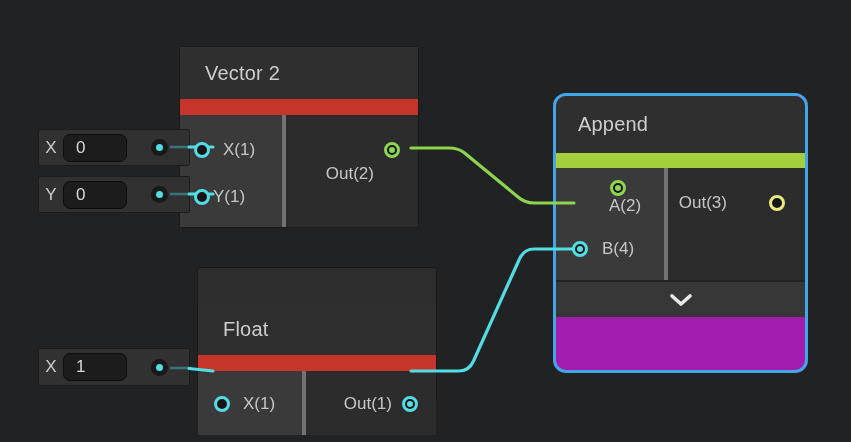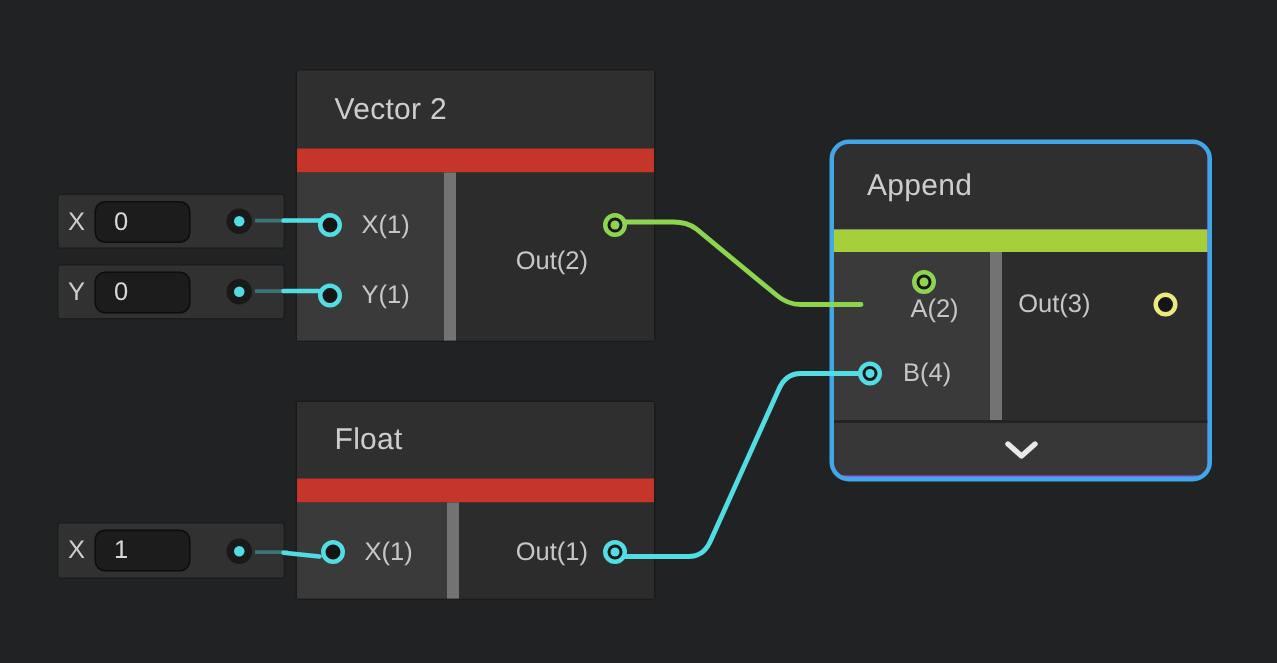--- a/index.html
+++ b/index.html
@@ -13,40 +13,40 @@
   .node{
     position:absolute;background:#2d2d2d;border:1px solid #1a1a1a;
     border-radius:3px;box-sizing:border-box;
   }
   .node-header{
     display:flex;align-items:center;background:#2f2f2f;
     color:#cdcdcd;font-size:20px;letter-spacing:.2px;
   }
   .type-bar{width:100%;}
   .node-body{display:flex;}
-  .in-panel{background:#3a3a3a;border-right:8px solid #737373;box-sizing:border-box;}
+  .in-panel{background:#3a3a3a;border-right:4px solid #737373;box-sizing:border-box;}
   .out-panel{flex:1;background:#2c2c2c;}
   .port-row{display:flex;align-items:center;}
   .port-label{font-size:17px;color:#c6c6c6;white-space:nowrap;}
   .ring{
     position:relative;z-index:8;flex:none;
     width:16px;height:16px;border-radius:50%;
     border:3px solid #52dde4;background:#151515;box-sizing:border-box;
   }
   .ring .dot{
     position:absolute;left:50%;top:50%;width:6px;height:6px;
     margin:-3px 0 0 -3px;border-radius:50%;background:#52dde4;
   }
   .ring.cyan{border-color:#52dde4}.ring.cyan .dot{background:#52dde4}
   .ring.green{border-color:#8dd54e}.ring.green .dot{background:#8dd54e}
   .ring.yellow{border-color:#ece97e}
   
   #append-node{
-    position:absolute;left:553px;top:93px;width:255px;height:228px;
-    border:3px solid #41a7e8;border-radius:13px;background:#8b5cf6;
+    position:absolute;left:553px;top:93px;width:255px;height:280px;
+    border:3px solid #41a7e8;border-radius:13px;background:#a21caf;
     box-sizing:border-box;overflow:hidden;
   }
   #append-node .node-header{height:57px;background:#2f2f2f;}
   #append-node .node-body{height:112px;}
   #append-footer{
     height:37px;background:#373737;border-top:2px solid #232323;
     display:flex;align-items:center;justify-content:center;box-sizing:border-box;
   }
   
   .widget{
@@ -85,49 +85,49 @@
     <path d="M189 147 H213" fill="none" stroke-width="3" stroke-linecap="round" stroke="#52dde4"></path>
     <path d="M170 194 H192" fill="none" stroke-width="2.5" stroke="#3a7478"></path>
     <path d="M189 194 H213" fill="none" stroke-width="3" stroke-linecap="round" stroke="#52dde4"></path>
     <path d="M170 368 H192" fill="none" stroke-width="2.5" stroke="#3a7478"></path>
     <path d="M189 368.5 L213 371" fill="none" stroke-width="3" stroke-linecap="round" stroke="#52dde4"></path>
 
     <path d="M411 148 H449 Q458 148 464 152.5 L518 197 Q525 203 534 203 H574" fill="none" stroke-width="3.2" stroke-linecap="round" stroke="#8dd54e"></path>
     <path d="M411 371 H459 Q469 371 473.5 361 L519 260 Q523.5 249 534 249 H574" fill="none" stroke-width="3.2" stroke-linecap="round" stroke="#52dde4"></path>
   </svg>
 
-  <div class="node" id="vector2-node" style="left:197px;top:46px;width:240px;height:182px;">
+  <div class="node" id="vector2-node" style="left:179px;top:46px;width:240px;height:182px;">
     <div class="node-header" style="height:52px;padding-left:25px;">
       <span>Vector 2</span>
     </div>
     <div class="type-bar" style="height:16px;background:#c63529;"></div>
     <div class="node-body" style="height:112px;">
       <div class="in-panel" style="width:106px;padding-top:11px;">
         <div class="port-row" style="height:47px;padding-left:14px;">
           <span class="ring cyan"></span>
           <span class="port-label" style="margin-left:13px;">X(1)</span>
         </div>
         <div class="port-row" style="height:47px;padding-left:14px;">
           <span class="ring cyan"></span>
-          <span class="port-label" style="margin-left:13px;">Y(1)</span>
+          <span class="port-label" style="margin-left:3px;">Y(1)</span>
         </div>
       </div>
       <div class="out-panel" style="padding-top:11px;">
         <div class="port-row" style="height:47px;justify-content:flex-end;padding-right:18px;">
           <span class="port-label" style="margin-right:10px;margin-top:48px;">Out(2)</span>
           <span class="ring green">
               <span class="dot"></span>
             </span>
         </div>
       </div>
     </div>
   </div>
 
   <div class="node" id="float-node" style="left:197px;top:267px;width:240px;height:133px;">
-    <div class="node-header" style="height:51px;padding-left:25px;">
+    <div class="node-header" style="height:51px;padding-left:25px;margin-top:36px;">
       <span>Float</span>
     </div>
     <div class="type-bar" style="height:16px;background:#c63529;"></div>
     <div class="node-body" style="height:64px;">
       <div class="in-panel" style="width:108px;padding-top:9px;">
         <div class="port-row" style="height:47px;padding-left:16px;">
           <span class="ring cyan"></span>
           <span class="port-label" style="margin-left:13px;">X(1)</span>
         </div>
       </div>

